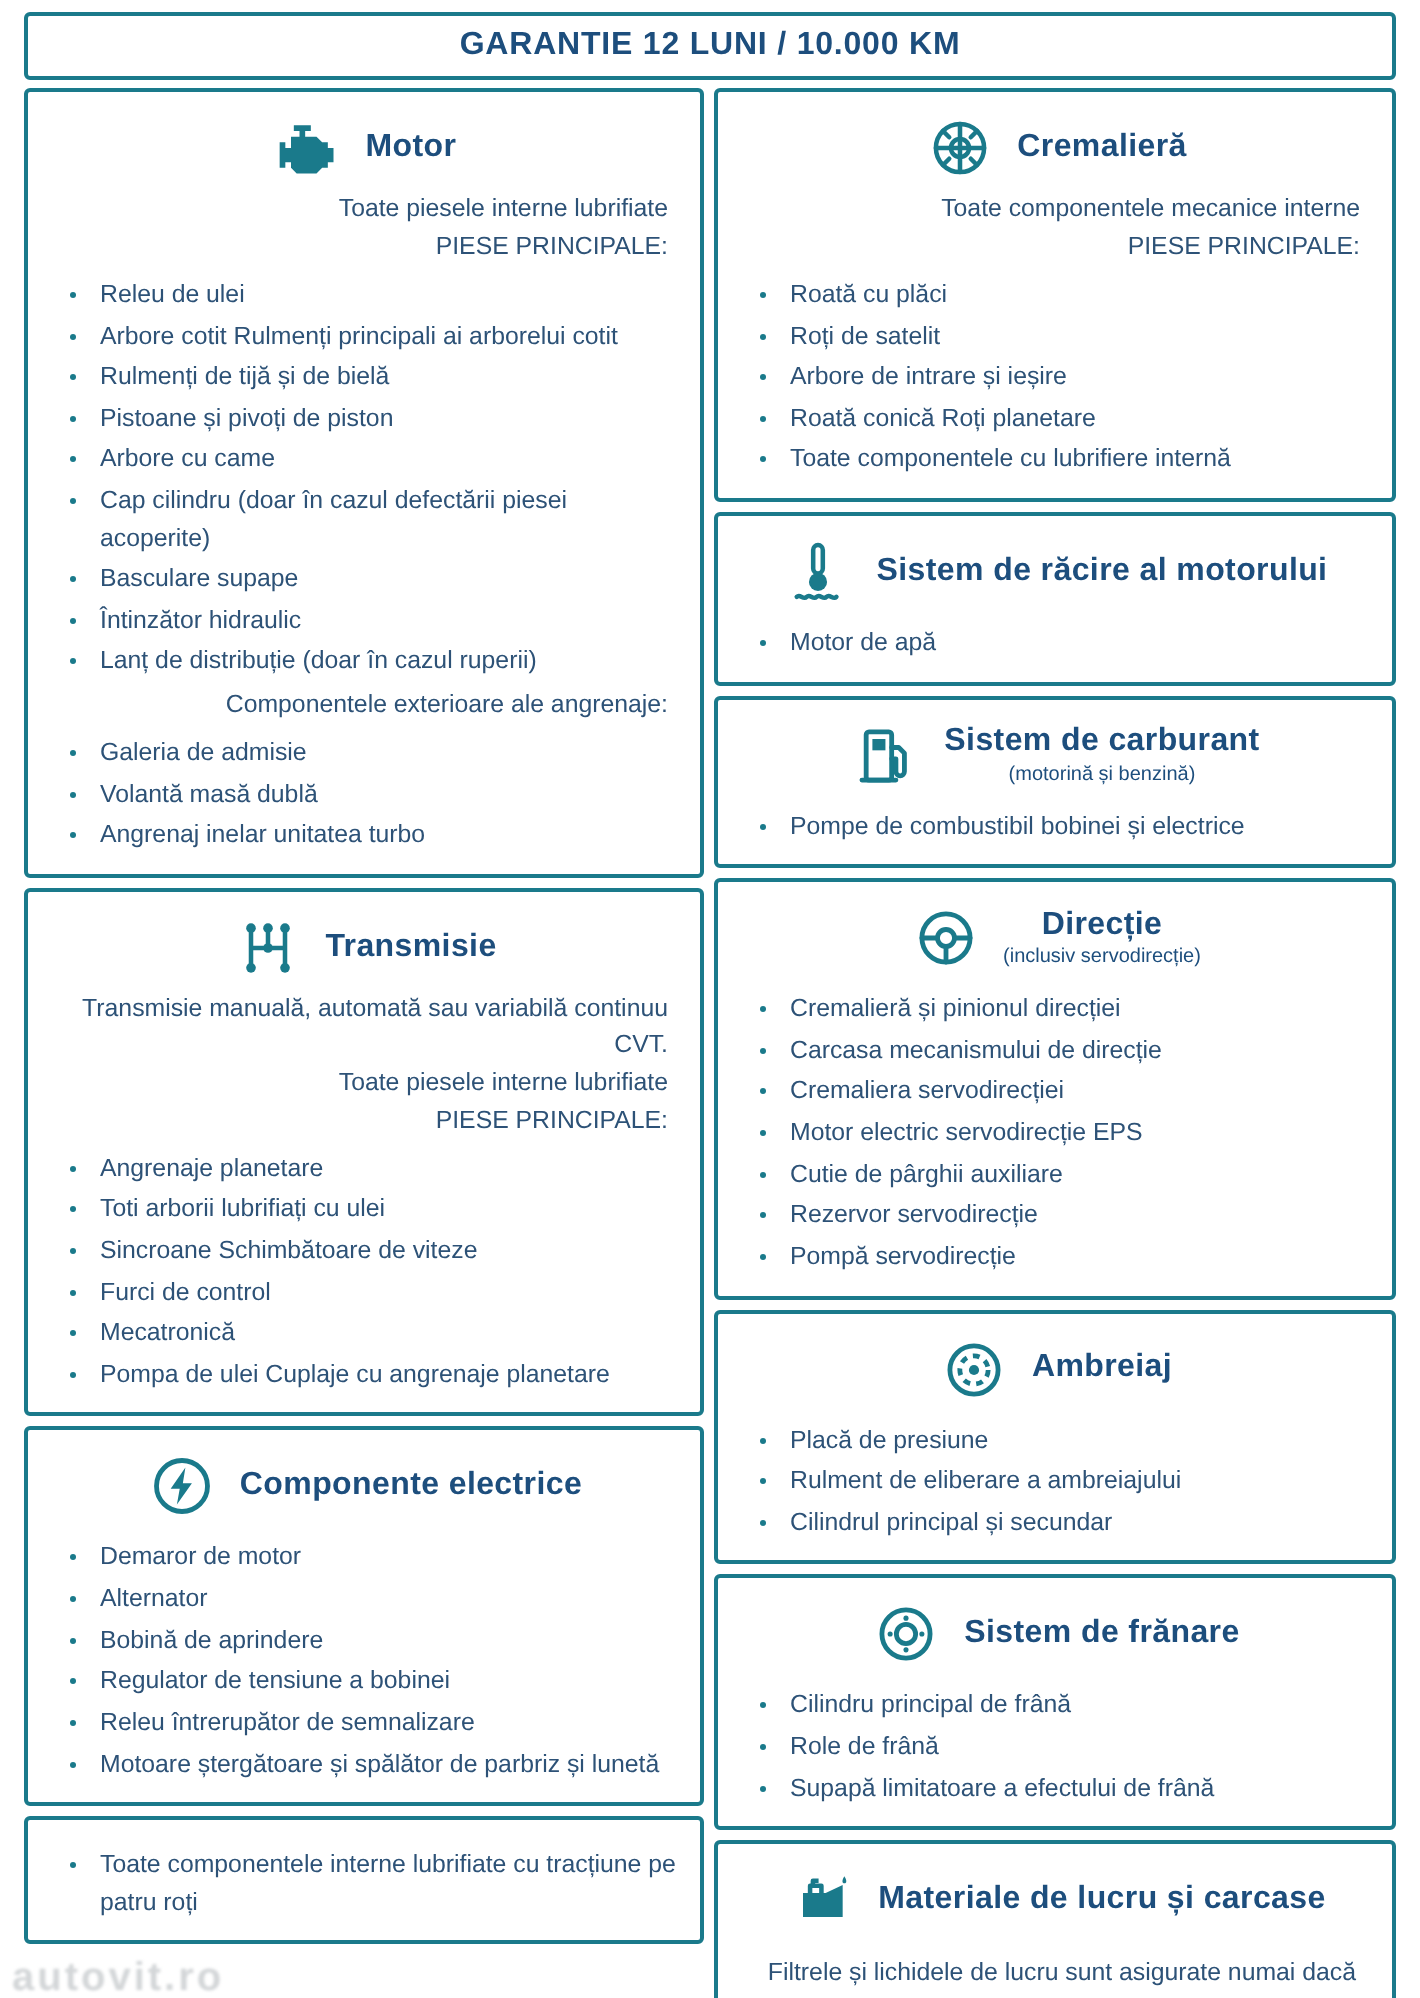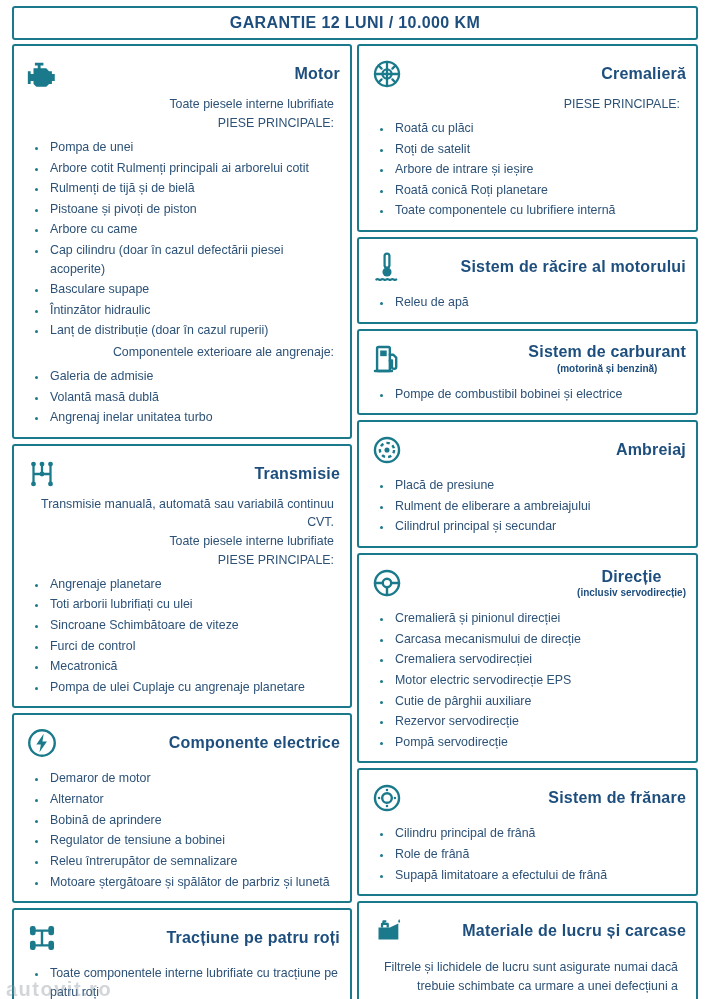--- a/index.html
+++ b/index.html
@@ -11,27 +11,27 @@
   body{font-family:"Liberation Sans",sans-serif;}
   .page{position:relative;width:710px;height:999px;overflow:hidden;background:#fff;
         padding:6px 12px 0 12px;box-sizing:border-box;}
   .title-bar{border:2px solid var(--teal);border-radius:3px;text-align:center;
         font-weight:bold;font-size:16px;color:var(--navy);padding:6px 0;letter-spacing:.4px;}
   .cols{display:flex;gap:5px;margin-top:4px;align-items:flex-start;}
   .col{display:flex;flex-direction:column;gap:5px;min-width:0;}
   .col.left{flex:0 0 340px;width:340px;}
   .col.right{flex:1;}
   .card{border:2px solid var(--teal);border-radius:3px;padding:8px 10px 6px;background:#fff;}
-  .sec-header{display:flex;align-items:center;justify-content:space-between;gap:11px;padding:2px 0 3px;}
+  .sec-header{display:flex;align-items:center;justify-content:center;gap:11px;padding:2px 0 3px;}
   .icon{color:var(--teal);width:36px;height:36px;flex:0 0 36px;display:flex;
         align-items:center;justify-content:center;}
   .icon svg{width:34px;height:34px;display:block;}
   .titles{text-align:center;}
   .sec-title{font-size:16px;font-weight:bold;color:var(--navy);letter-spacing:.2px;line-height:1.15;}
-  .sec-subtitle{font-size:10px;font-weight:bold;color:var(--navy);margin-top:1px;}
+  .sec-subtitle{font-size:10px;font-weight:normal;color:var(--navy);margin-top:1px;}
   .txt{color:var(--text);font-size:12.4px;text-align:right;line-height:1.45;margin:1px 6px;}
   .txt.para{margin:6px 8px;line-height:1.5;}
   ul.bullets{margin:5px 0 4px;padding-left:24px;color:var(--text);font-size:12.4px;line-height:1.5;
         list-style:disc;}
   ul.bullets li{margin:2px 0;padding-left:2px;}
   ul.bullets li::marker{color:var(--teal);font-size:11px;}
   .watermark{position:absolute;left:6px;bottom:-2px;font-size:20px;font-weight:bold;
         color:rgba(140,146,152,.38);filter:blur(.7px);letter-spacing:1.5px;user-select:none;}
 </style>
 </head>
@@ -48,21 +48,21 @@
                 <path fill="currentColor" d="M7 4h6v2h-2v2h4l2 2h2v2h2v5h-2v2h-2l-2 2H8l-2-2v-2H4v2H2v-9h2v2h2V8h3V6H7z"></path>
               </svg>
             </span>
             <div class="titles">
               <div class="sec-title">Motor</div>
             </div>
           </div>
           <div class="txt">Toate piesele interne lubrifiate</div>
           <div class="txt">PIESE PRINCIPALE:</div>
           <ul class="bullets">
-            <li>Pompa de unei</li>
+            <li>Releu de ulei</li>
             <li>Arbore cotit Rulmenți principali ai arborelui cotit</li>
             <li>Rulmenți de tijă și de bielă</li>
             <li>Pistoane și pivoți de piston</li>
             <li>Arbore cu came</li>
             <li>Cap cilindru (doar în cazul defectării piesei acoperite)</li>
             <li>Basculare supape</li>
             <li>Întinzător hidraulic</li>
             <li>Lanț de distribuție (doar în cazul ruperii)</li>
           </ul>
           <div class="txt">Componentele exterioare ale angrenaje:</div>
@@ -118,56 +118,41 @@
           <ul class="bullets">
             <li>Demaror de motor</li>
             <li>Alternator</li>
             <li>Bobină de aprindere</li>
             <li>Regulator de tensiune a bobinei</li>
             <li>Releu întrerupător de semnalizare</li>
             <li>Motoare ștergătoare și spălător de parbriz și lunetă</li>
           </ul>
         </section>
         <section class="card">
-          <div class="sec-header">
-            <span class="icon">
-              <svg viewBox="0 0 24 24" fill="none" stroke="currentColor" stroke-width="1.7" stroke-linecap="round">
-                <g fill="currentColor" stroke="none">
-                  <rect x="3.5" y="3.5" width="4" height="6.5" rx="1.6"></rect>
-                  <rect x="16.5" y="3.5" width="4" height="6.5" rx="1.6"></rect>
-                  <rect x="3.5" y="14" width="4" height="6.5" rx="1.6"></rect>
-                  <rect x="16.5" y="14" width="4" height="6.5" rx="1.6"></rect>
-                </g>
-                <path d="M7.5 6.8h9M7.5 17.2h9M12 6.8v10.4"></path>
-              </svg>
-            </span>
-            <div class="titles">
-              <div class="sec-title">Tracțiune pe patru roți</div>
-            </div>
-          </div>
           <ul class="bullets">
             <li>Toate componentele interne lubrifiate cu tracțiune pe patru roți</li>
           </ul>
         </section>
       </div>
     <div class="col right" id="col-right">
         <section class="card">
           <div class="sec-header">
             <span class="icon">
               <svg viewBox="0 0 24 24" fill="none" stroke="currentColor" stroke-width="1.6" stroke-linecap="round">
                 <circle cx="12" cy="12" r="8.5"></circle>
                 <path d="M12 3.5v17M3.5 12h17"></path>
                 <circle cx="12" cy="12" r="3.2"></circle>
                 <path d="M6 6l2.2 2.2M18 6l-2.2 2.2M6 18l2.2-2.2M18 18l-2.2-2.2"></path>
               </svg>
             </span>
             <div class="titles">
               <div class="sec-title">Cremalieră</div>
             </div>
           </div>
+          <div class="txt">Toate componentele mecanice interne</div>
           <div class="txt">PIESE PRINCIPALE:</div>
           <ul class="bullets">
             <li>Roată cu plăci</li>
             <li>Roți de satelit</li>
             <li>Arbore de intrare și ieșire</li>
             <li>Roată conică Roți planetare</li>
             <li>Toate componentele cu lubrifiere internă</li>
           </ul>
         </section>
         <section class="card">
@@ -177,59 +162,40 @@
                 <rect x="10.3" y="2.5" width="3.4" height="10" rx="1.7"></rect>
                 <circle cx="12" cy="15.5" r="3.2" fill="currentColor" stroke="none"></circle>
                 <path d="M4.5 20.8c1.2-1.2 2.3 1.2 3.5 0s2.3 1.2 3.5 0 2.3 1.2 3.5 0 2.3 1.2 3.5 0"></path>
               </svg>
             </span>
             <div class="titles">
               <div class="sec-title">Sistem de răcire al motorului</div>
             </div>
           </div>
           <ul class="bullets">
-            <li>Releu de apă</li>
+            <li>Motor de apă</li>
           </ul>
         </section>
         <section class="card">
           <div class="sec-header">
             <span class="icon">
               <svg viewBox="0 0 24 24" fill="none" stroke="currentColor" stroke-width="1.7" stroke-linecap="round" stroke-linejoin="round">
                 <rect x="5" y="3.5" width="9" height="17" rx="1"></rect>
                 <rect x="7.2" y="6" width="4.6" height="4" fill="currentColor" stroke="none"></rect>
                 <path d="M14 9h2.5l2 2v6.5a1.5 1.5 0 0 1-3 0V13H14"></path>
                 <path d="M3.5 20.5h12"></path>
               </svg>
             </span>
             <div class="titles">
               <div class="sec-title">Sistem de carburant</div>
               <div class="sec-subtitle">(motorină și benzină)</div>
             </div>
           </div>
           <ul class="bullets">
             <li>Pompe de combustibil bobinei și electrice</li>
-          </ul>
-        </section>
-        <section class="card">
-          <div class="sec-header">
-            <span class="icon">
-              <svg viewBox="0 0 24 24" fill="none" stroke="currentColor" stroke-width="1.7">
-                <circle cx="12" cy="12" r="8.5"></circle>
-                <circle cx="12" cy="12" r="5" stroke-dasharray="2.4 2.2"></circle>
-                <circle cx="12" cy="12" r="1.8" fill="currentColor" stroke="none"></circle>
-              </svg>
-            </span>
-            <div class="titles">
-              <div class="sec-title">Ambreiaj</div>
-            </div>
-          </div>
-          <ul class="bullets">
-            <li>Placă de presiune</li>
-            <li>Rulment de eliberare a ambreiajului</li>
-            <li>Cilindrul principal și secundar</li>
           </ul>
         </section>
         <section class="card">
           <div class="sec-header">
             <span class="icon">
               <svg viewBox="0 0 24 24" fill="none" stroke="currentColor" stroke-width="1.7" stroke-linecap="round">
                 <circle cx="12" cy="12" r="8.5"></circle>
                 <circle cx="12" cy="12" r="3"></circle>
                 <path d="M3.5 12h5.5M15 12h5.5M12 15v5.5"></path>
               </svg>
@@ -247,20 +213,39 @@
             <li>Cutie de pârghii auxiliare</li>
             <li>Rezervor servodirecție</li>
             <li>Pompă servodirecție</li>
           </ul>
         </section>
         <section class="card">
           <div class="sec-header">
             <span class="icon">
               <svg viewBox="0 0 24 24" fill="none" stroke="currentColor" stroke-width="1.7">
                 <circle cx="12" cy="12" r="8.5"></circle>
+                <circle cx="12" cy="12" r="5" stroke-dasharray="2.4 2.2"></circle>
+                <circle cx="12" cy="12" r="1.8" fill="currentColor" stroke="none"></circle>
+              </svg>
+            </span>
+            <div class="titles">
+              <div class="sec-title">Ambreiaj</div>
+            </div>
+          </div>
+          <ul class="bullets">
+            <li>Placă de presiune</li>
+            <li>Rulment de eliberare a ambreiajului</li>
+            <li>Cilindrul principal și secundar</li>
+          </ul>
+        </section>
+        <section class="card">
+          <div class="sec-header">
+            <span class="icon">
+              <svg viewBox="0 0 24 24" fill="none" stroke="currentColor" stroke-width="1.7">
+                <circle cx="12" cy="12" r="8.5"></circle>
                 <circle cx="12" cy="12" r="3.4"></circle>
                 <g fill="currentColor" stroke="none">
                   <circle cx="12" cy="6.4" r="0.9"></circle>
                   <circle cx="12" cy="17.6" r="0.9"></circle>
                   <circle cx="6.4" cy="12" r="0.9"></circle>
                   <circle cx="17.6" cy="12" r="0.9"></circle>
                 </g>
               </svg>
             </span>
             <div class="titles">

